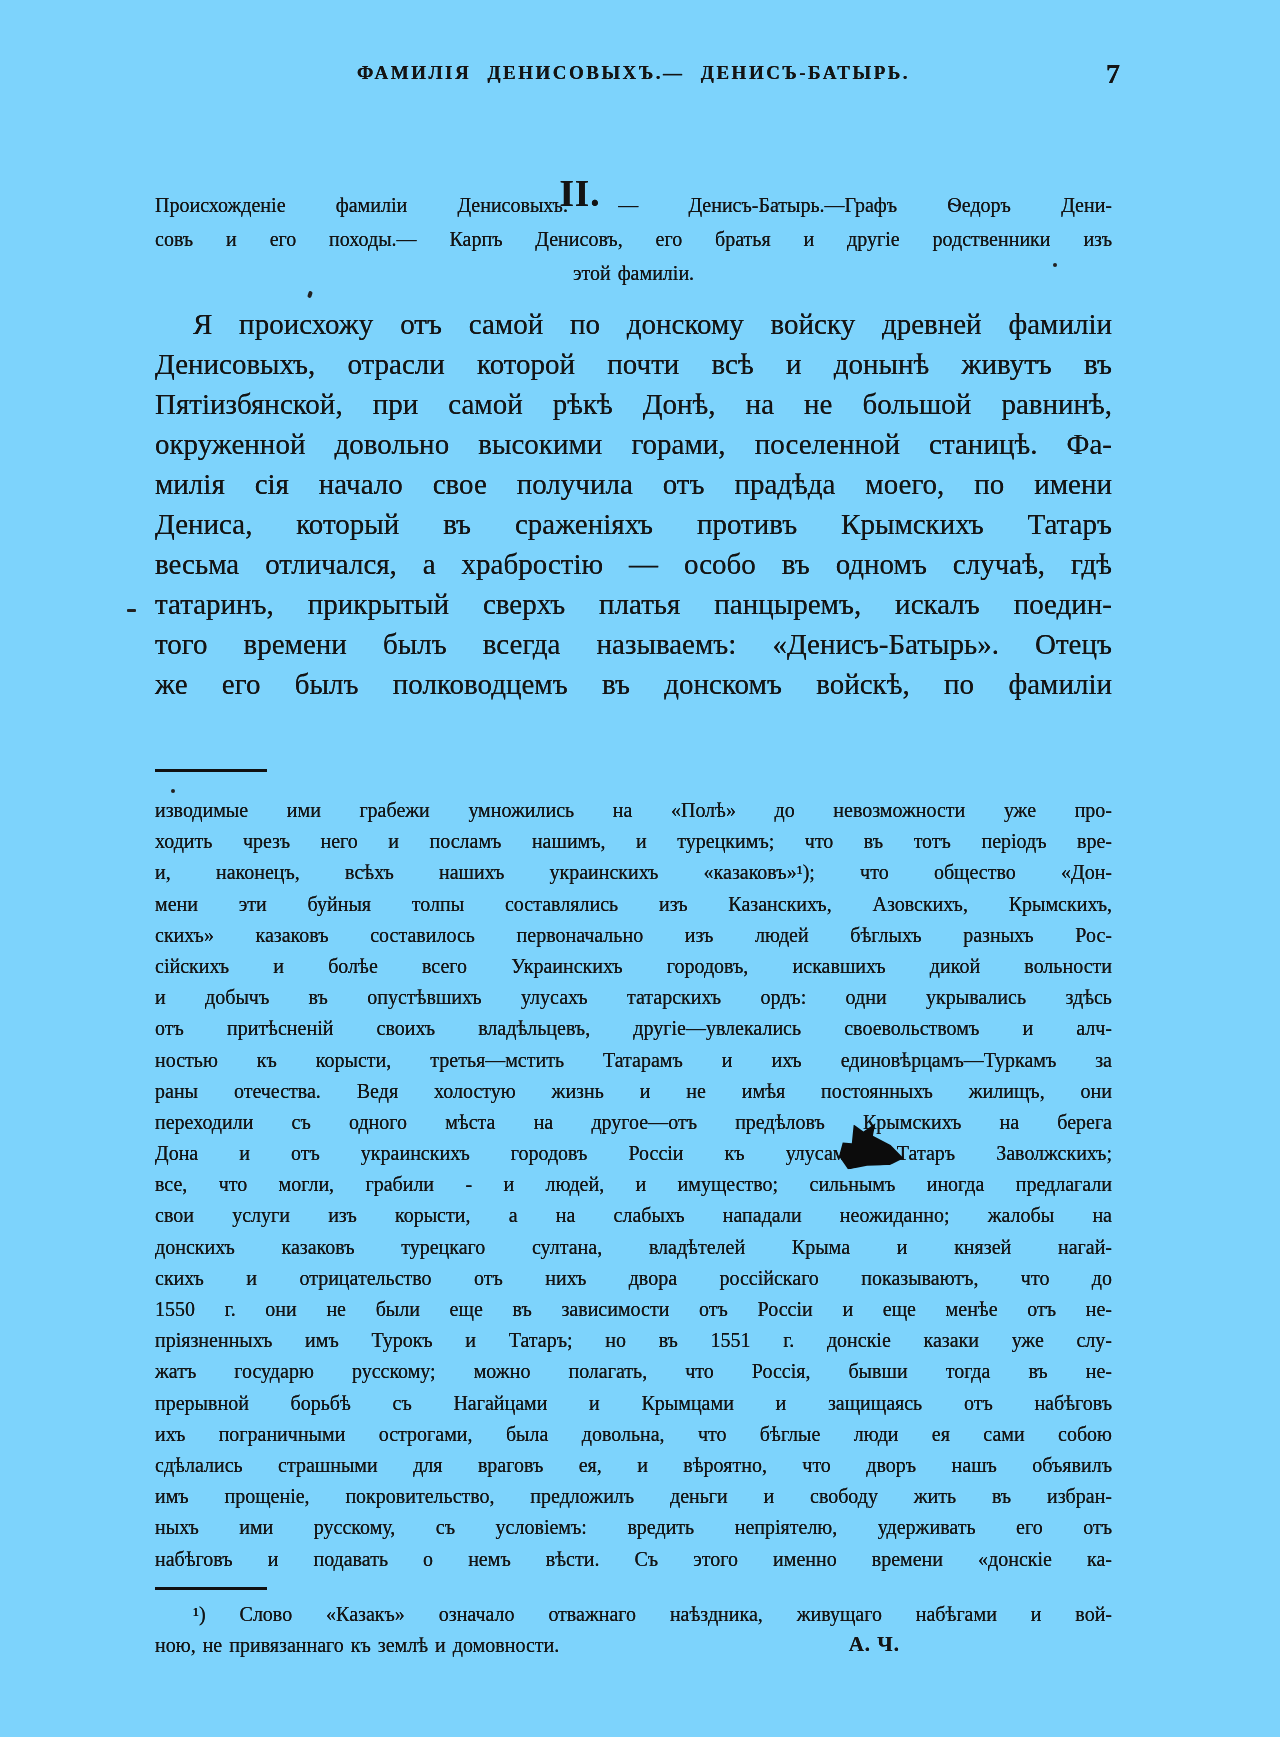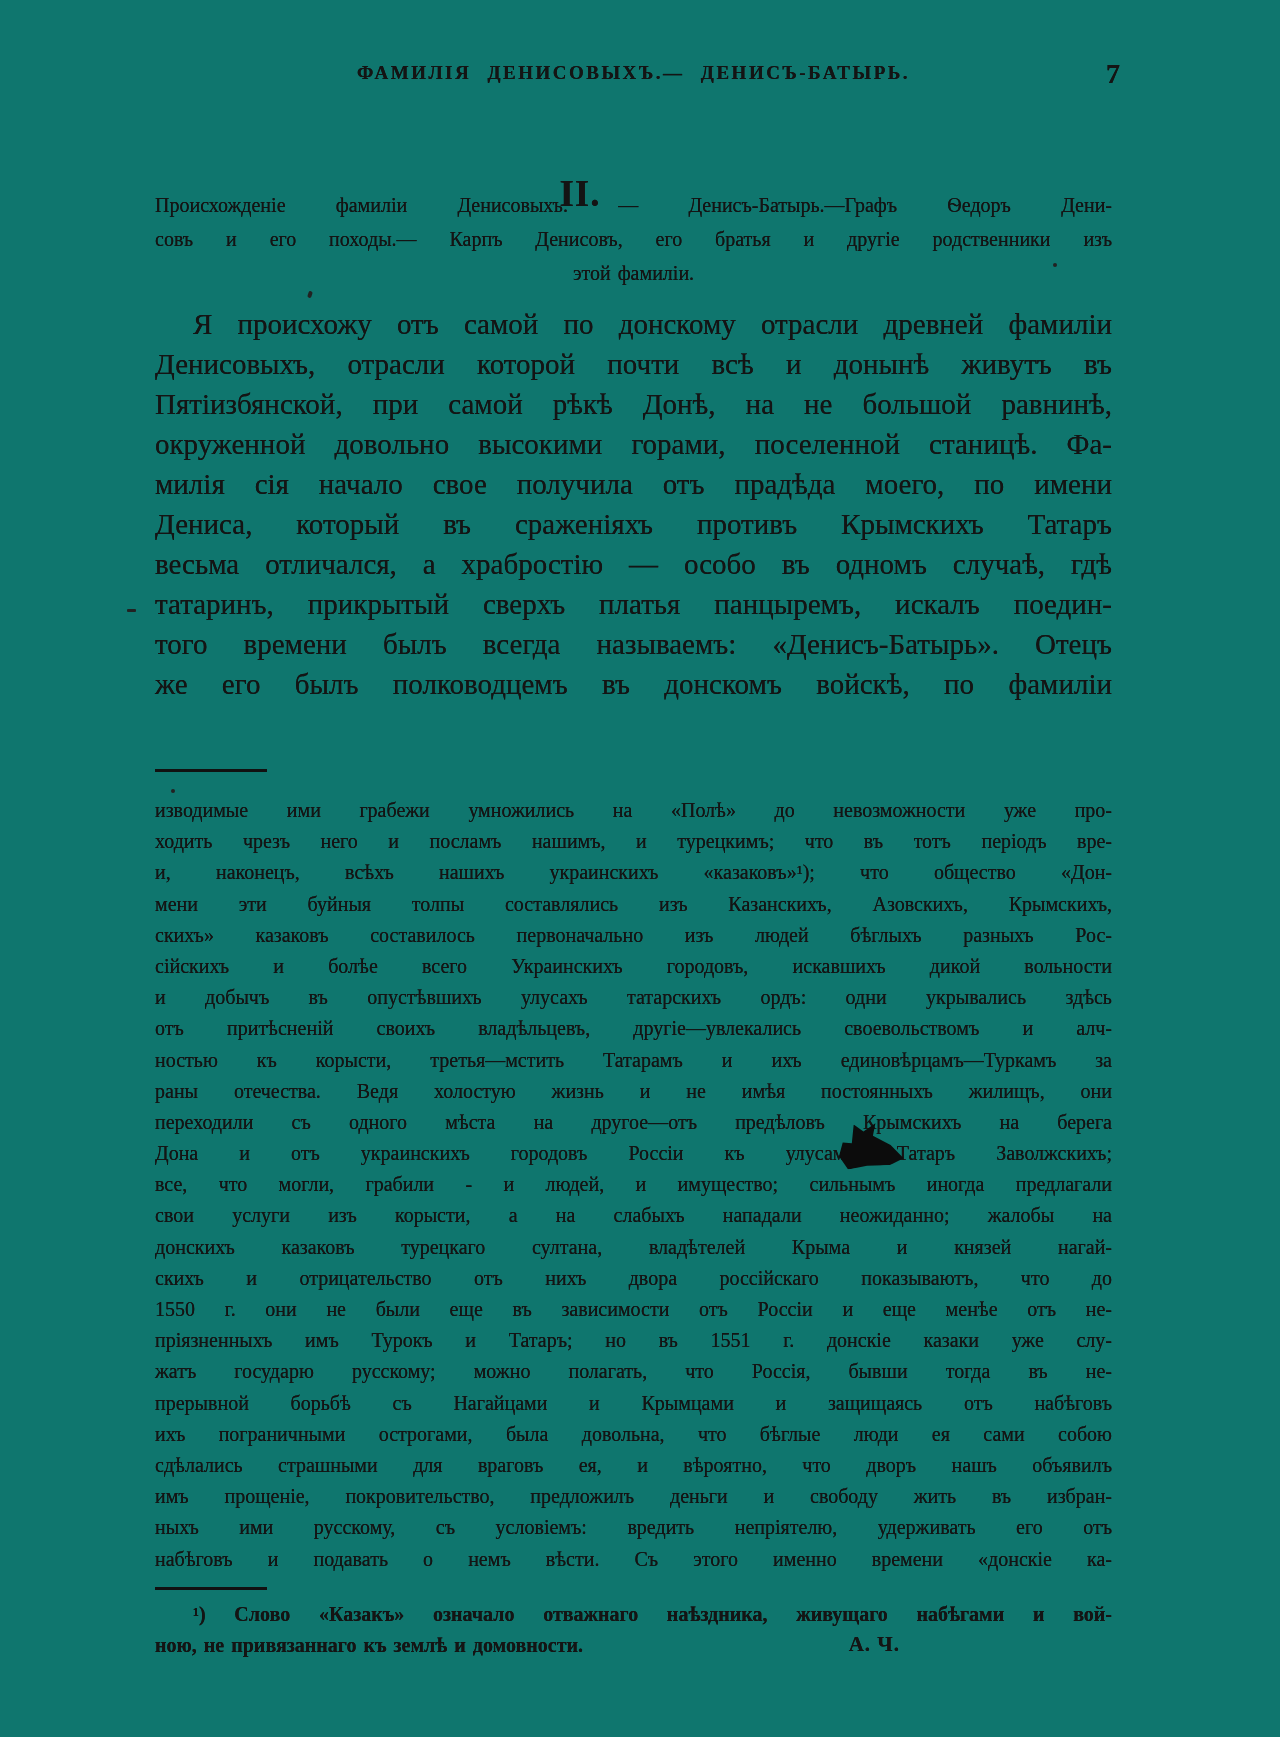--- a/index.html
+++ b/index.html
@@ -4,21 +4,21 @@
 <style>
   html, body {
     margin: 0;
     padding: 0;
     background: #ffffff;
   }
   .page {
     position: relative;
     width: 1280px;
     height: 1737px;
-    background: #0f766e;
+    background: #7dd3fc;
     overflow: hidden;
     font-family: "Liberation Serif", "DejaVu Serif", serif;
     color: #141414;
     text-shadow: 0 0 0.45px currentColor; 
   }
 
   
   .running-title {
     position: absolute;
     left: 155px; top: 62px; width: 957px;
@@ -105,21 +105,21 @@
     text-align-last: justify;
     height: 31.2px;
   }
   .footnote2 {
     position: absolute;
     left: 155px; top: 1599px; width: 957px;
     font-size: 20px;
     line-height: 31px;
     word-spacing: 2px;
   }
-  .footnote2 .fline { height: 31px; font-weight: bold; }
+  .footnote2 .fline { height: 31px; }
   .footnote2 .fline.indent { padding-left: 38px; }
   .footnote2 .fline.noj {
     text-align: left;
     text-align-last: left;
   }
   .signature {
     position: absolute;
     left: 700px; top: 1632px; width: 200px;
     text-align: right;
     font-size: 21px;
@@ -155,21 +155,21 @@
 
   <div class="summary">
     <div>
         <div class="sline">Происхожденіе фамиліи Денисовыхъ. — Денисъ-Батырь.—Графъ  Ѳедоръ  Дени-</div>
         <div class="sline">совъ и его походы.— Карпъ Денисовъ,  его братья и другіе родственники изъ</div>
       </div>
     <div class="sline last">этой фамиліи.</div>
   </div>
 
   <div class="bodytext">
-      <div class="bline" style="padding-left: 38px;">Я  происхожу  отъ  самой  по  донскому  отрасли  древней  фамиліи</div>
+      <div class="bline" style="padding-left: 38px;">Я  происхожу  отъ  самой  по  донскому  войску  древней  фамиліи</div>
       <div class="bline">Денисовыхъ,  отрасли  которой  почти  всѣ  и  донынѣ  живутъ  въ</div>
       <div class="bline">Пятіизбянской,  при  самой  рѣкѣ  Донѣ,  на  не  большой  равнинѣ,</div>
       <div class="bline">окруженной  довольно  высокими  горами,  поселенной  станицѣ.  Фа-</div>
       <div class="bline">милія  сія  начало  свое  получила  отъ  прадѣда  моего,  по  имени</div>
       <div class="bline">Дениса,  который  въ  сраженіяхъ  противъ  Крымскихъ  Татаръ</div>
       <div class="bline">весьма  отличался,  а  храбростію — особо  въ  одномъ  случаѣ,  гдѣ</div>
       <div class="bline">татаринъ,  прикрытый  сверхъ  платья  панцыремъ,  искалъ  поедин-</div>
       <div class="bline">того  времени  былъ  всегда  называемъ:  «Денисъ-Батырь».  Отецъ</div>
       <div class="bline">же  его  былъ  полководцемъ  въ  донскомъ  войскѣ,  по  фамиліи</div>
     </div>

